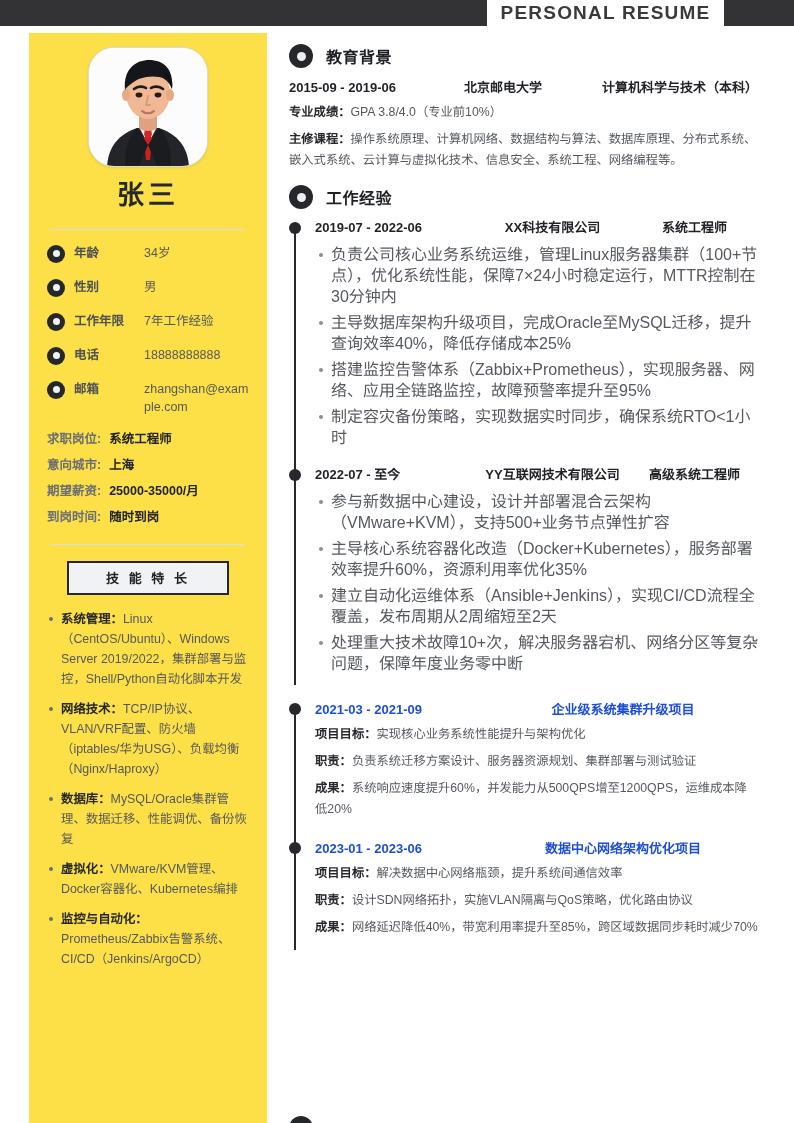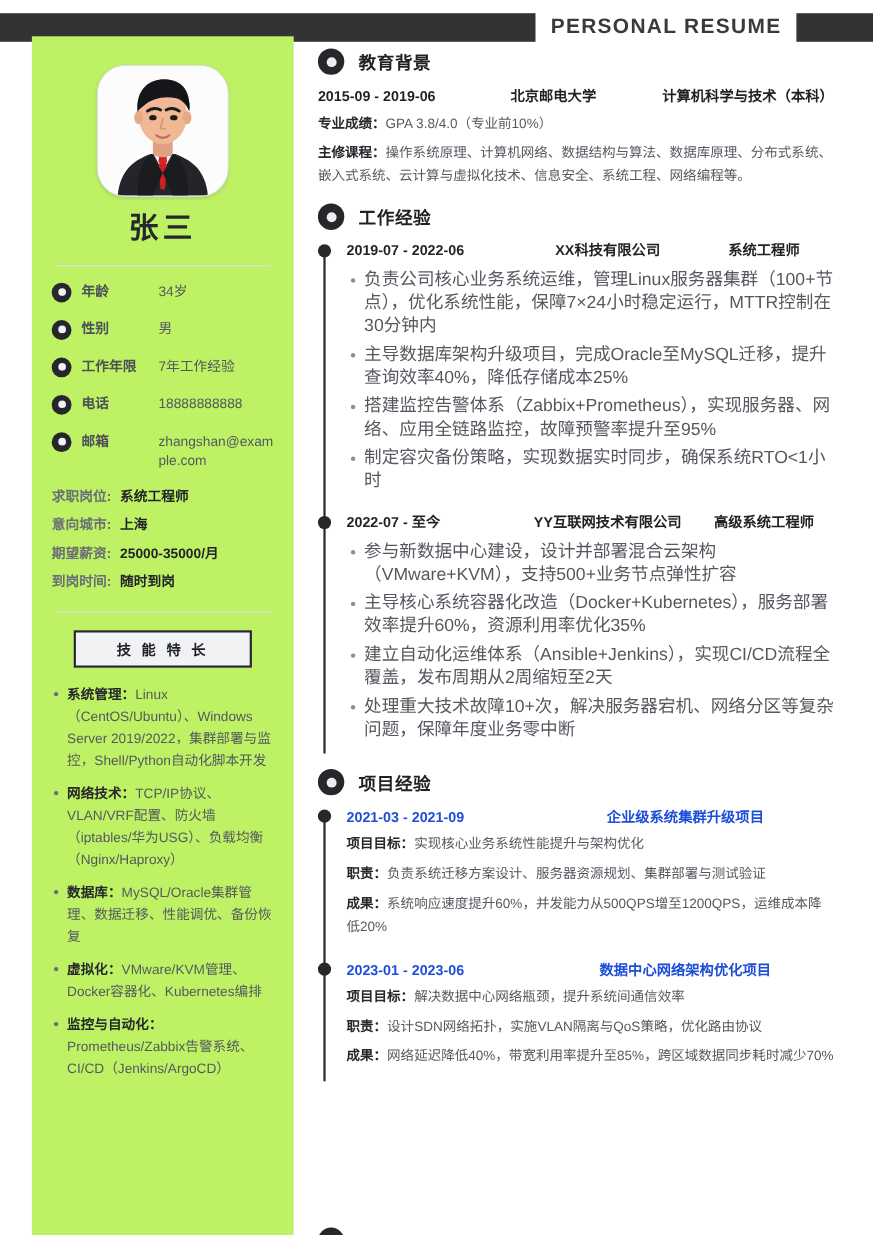--- a/index.html
+++ b/index.html
@@ -8,41 +8,41 @@
     background:#ffffff;
     font-family:"Liberation Sans","DejaVu Sans",sans-serif;
     overflow:hidden;
     position:relative;
     -webkit-font-smoothing:antialiased;
   }
   .page{position:relative;width:794px;height:1123px;background:#fff;overflow:hidden;}
 
   
   .header{
-    position:absolute;left:0;top:12px;width:794px;height:26px;
+    position:absolute;left:0;top:0;width:794px;height:26px;
   }
   .header .bar-left{
     position:absolute;left:0;top:0;width:487px;height:26px;background:#333335;
   }
   .header .bar-right{
     position:absolute;right:0;top:0;width:70px;height:26px;background:#333335;
   }
   .header .title{
     position:absolute;left:487px;top:0;width:237px;height:26px;
     display:flex;align-items:center;justify-content:center;
     color:#3a3a3c;font-size:19px;font-weight:700;letter-spacing:1.2px;
     background:#fff;
   }
 
   
   .sidebar{
     position:absolute;left:29px;top:33px;width:238px;height:1090px;
-    background:#bef264;
+    background:#fde047;
     box-sizing:border-box;
-    padding:12px 18px;
+    padding:0 18px;
   }
   .avatar-wrap{
     margin:14px auto 0;width:118px;height:118px;
     border-radius:26px;background:#fdfdfd;
     border:1px solid #d9dbe0;
     box-shadow:0 1px 3px rgba(0,0,0,.10);
     overflow:hidden;position:relative;
   }
   .avatar-wrap svg{display:block;width:100%;height:100%;}
   .person-name{
@@ -346,24 +346,20 @@
             <li>主导核心系统容器化改造（Docker+Kubernetes），服务部署效率提升60%，资源利用率优化35%</li>
             <li>建立自动化运维体系（Ansible+Jenkins），实现CI/CD流程全覆盖，发布周期从2周缩短至2天</li>
             <li>处理重大技术故障10+次，解决服务器宕机、网络分区等复杂问题，保障年度业务零中断</li>
           </ul>
         </div>
 
       </div>
     </div>
 
     <div class="section">
-      <div class="section-head">
-        <span class="sec-dot"></span>
-        <span class="sec-title">项目经验</span>
-      </div>
       <div class="tl">
 
         <div class="tl-item">
           <div class="proj-head">
             <span class="date">2021-03 - 2021-09</span>
             <span class="pname">企业级系统集群升级项目</span>
           </div>
           <div class="kv-line">
             <b>项目目标：</b><span>实现核心业务系统性能提升与架构优化</span>
           </div>

